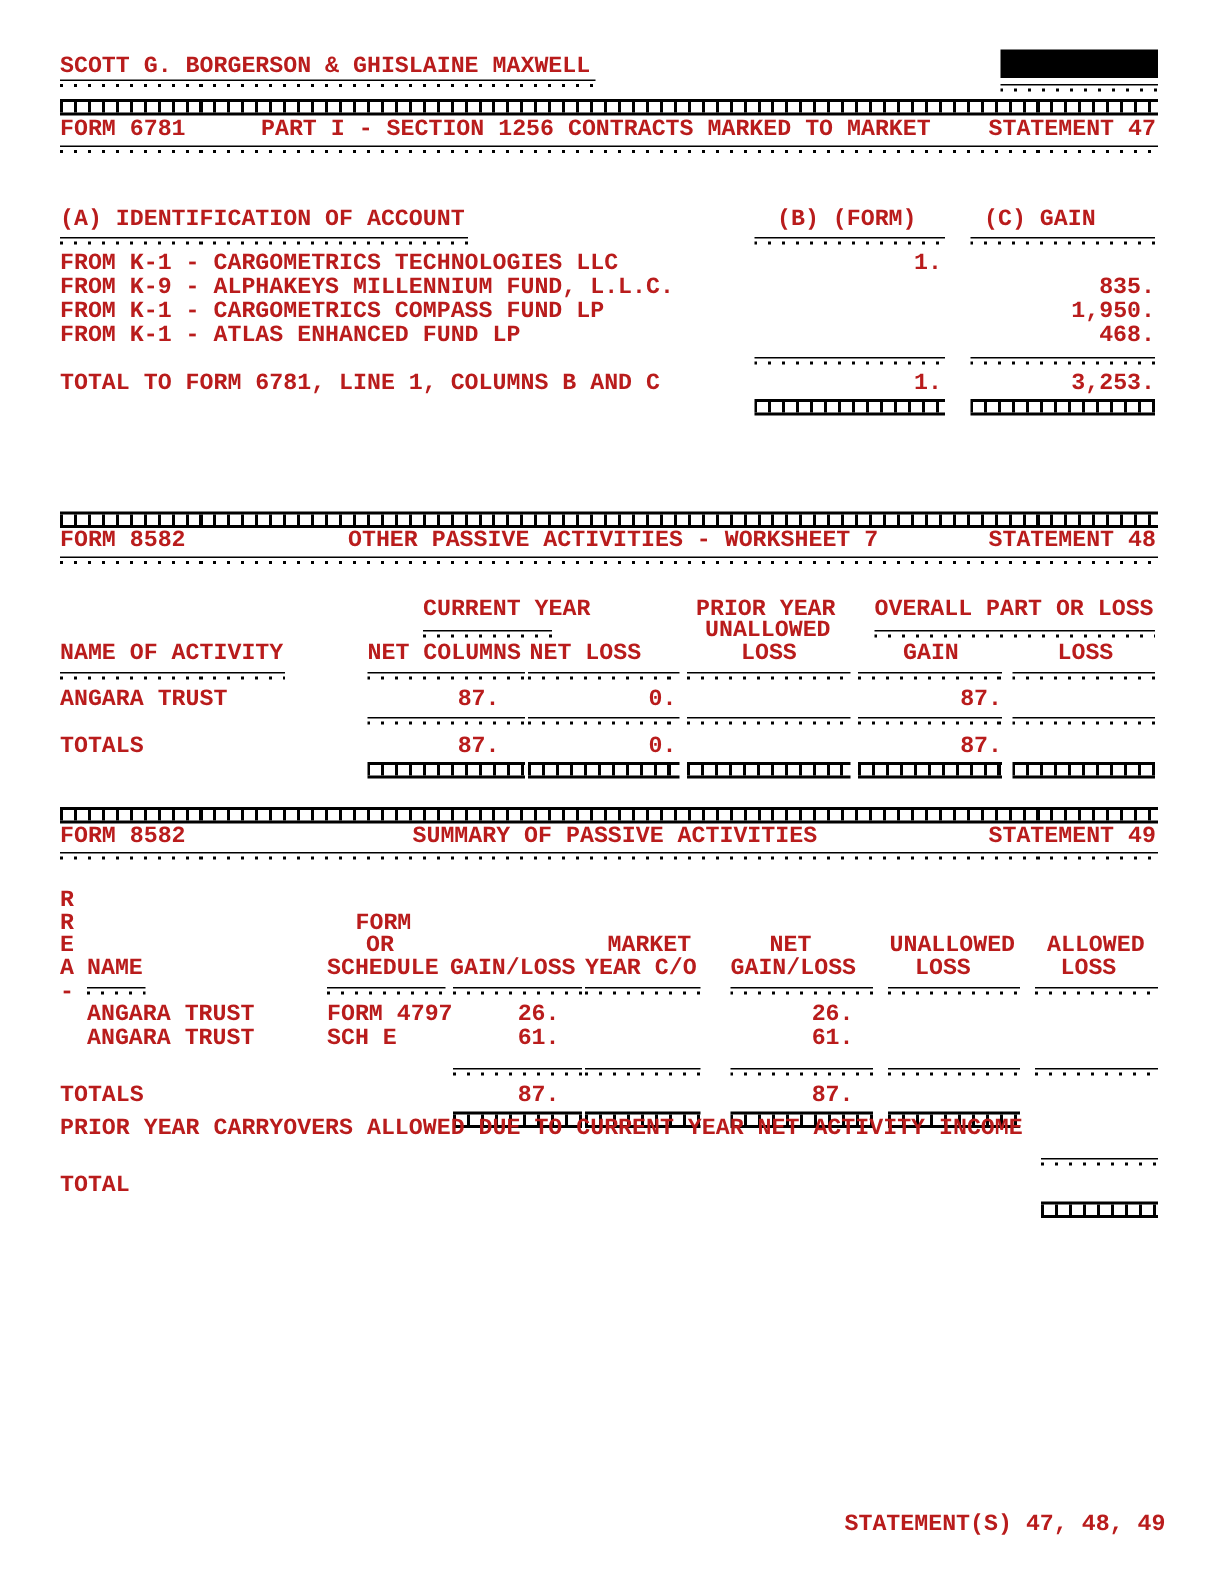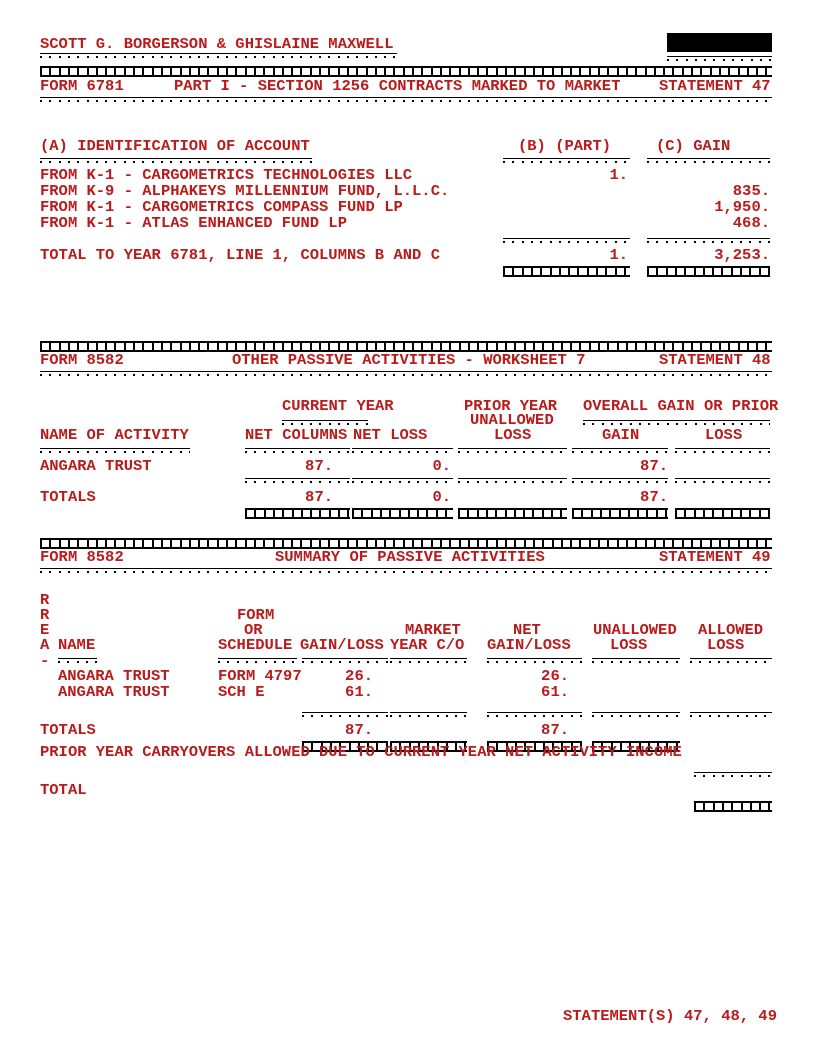--- a/index.html
+++ b/index.html
@@ -41,21 +41,21 @@
   <div class="rule" style="left:667px;top:56px;width:105px"></div>
 
   <div>
     <div class="eq" style="left:40px;top:66px;width:732px"></div>
     <span class="t" style="left:40px;top:79px">FORM 6781</span>
     <span class="t" style="left:174px;top:79px">PART I - SECTION 1256 CONTRACTS MARKED TO MARKET</span>
     <span class="t" style="left:659px;top:79px">STATEMENT 47</span>
     <div class="rule" style="left:40px;top:97px;width:732px"></div>
 
     <span class="t" style="left:40px;top:139px">(A) IDENTIFICATION OF ACCOUNT</span>
-    <span class="t" style="left:518px;top:139px">(B) (PART)</span>
+    <span class="t" style="left:518px;top:139px">(B) (FORM)</span>
     <span class="t" style="left:656px;top:139px">(C) GAIN</span>
     <div class="rule" style="left:40px;top:158px;width:272px"></div>
     <div class="rule" style="left:503px;top:158px;width:127px"></div>
     <div class="rule" style="left:647px;top:158px;width:123px"></div>
 
     <div>
       <span class="t" style="left:40px;top:168px">FROM K-1 - CARGOMETRICS TECHNOLOGIES LLC</span>
       <span class="num" style="right:188px;top:168px">1.</span>
       <span class="num" style="right:46px;top:168px"></span>
     </div>
@@ -71,38 +71,38 @@
     </div>
     <div>
       <span class="t" style="left:40px;top:216px">FROM K-1 - ATLAS ENHANCED FUND LP</span>
       <span class="num" style="right:188px;top:216px"></span>
       <span class="num" style="right:46px;top:216px">468.</span>
     </div>
 
     <div class="rule" style="left:503px;top:238px;width:127px"></div>
     <div class="rule" style="left:647px;top:238px;width:123px"></div>
     <div>
-      <span class="t" style="left:40px;top:248px">TOTAL TO YEAR 6781, LINE 1, COLUMNS B AND C</span>
+      <span class="t" style="left:40px;top:248px">TOTAL TO FORM 6781, LINE 1, COLUMNS B AND C</span>
       <span class="num" style="right:188px;top:248px">1.</span>
       <span class="num" style="right:46px;top:248px">3,253.</span>
     </div>
     <div class="eq" style="left:503px;top:266px;width:127px"></div>
     <div class="eq" style="left:647px;top:266px;width:123px"></div>
   </div>
 
   <div>
     <div class="eq" style="left:40px;top:341px;width:732px"></div>
     <span class="t" style="left:40px;top:353px">FORM 8582</span>
     <span class="t" style="left:232px;top:353px">OTHER PASSIVE ACTIVITIES - WORKSHEET 7</span>
     <span class="t" style="left:659px;top:353px">STATEMENT 48</span>
     <div class="rule" style="left:40px;top:371px;width:732px"></div>
 
     <span class="t" style="left:282px;top:399px">CURRENT YEAR</span>
     <span class="t" style="left:464px;top:399px">PRIOR YEAR</span>
-    <span class="t" style="left:583px;top:399px">OVERALL GAIN OR PRIOR</span>
+    <span class="t" style="left:583px;top:399px">OVERALL PART OR LOSS</span>
     <div class="rule" style="left:282px;top:420px;width:86px"></div>
     <span class="t" style="left:470px;top:413px">UNALLOWED</span>
     <div class="rule" style="left:583px;top:420px;width:187px"></div>
 
     <span class="t" style="left:40px;top:428px">NAME OF ACTIVITY</span>
     <span class="t" style="left:245px;top:428px">NET COLUMNS</span>
     <span class="t" style="left:353px;top:428px">NET LOSS</span>
     <span class="t" style="left:494px;top:428px">LOSS</span>
     <span class="t" style="left:602px;top:428px">GAIN</span>
     <span class="t" style="left:705px;top:428px">LOSS</span>

